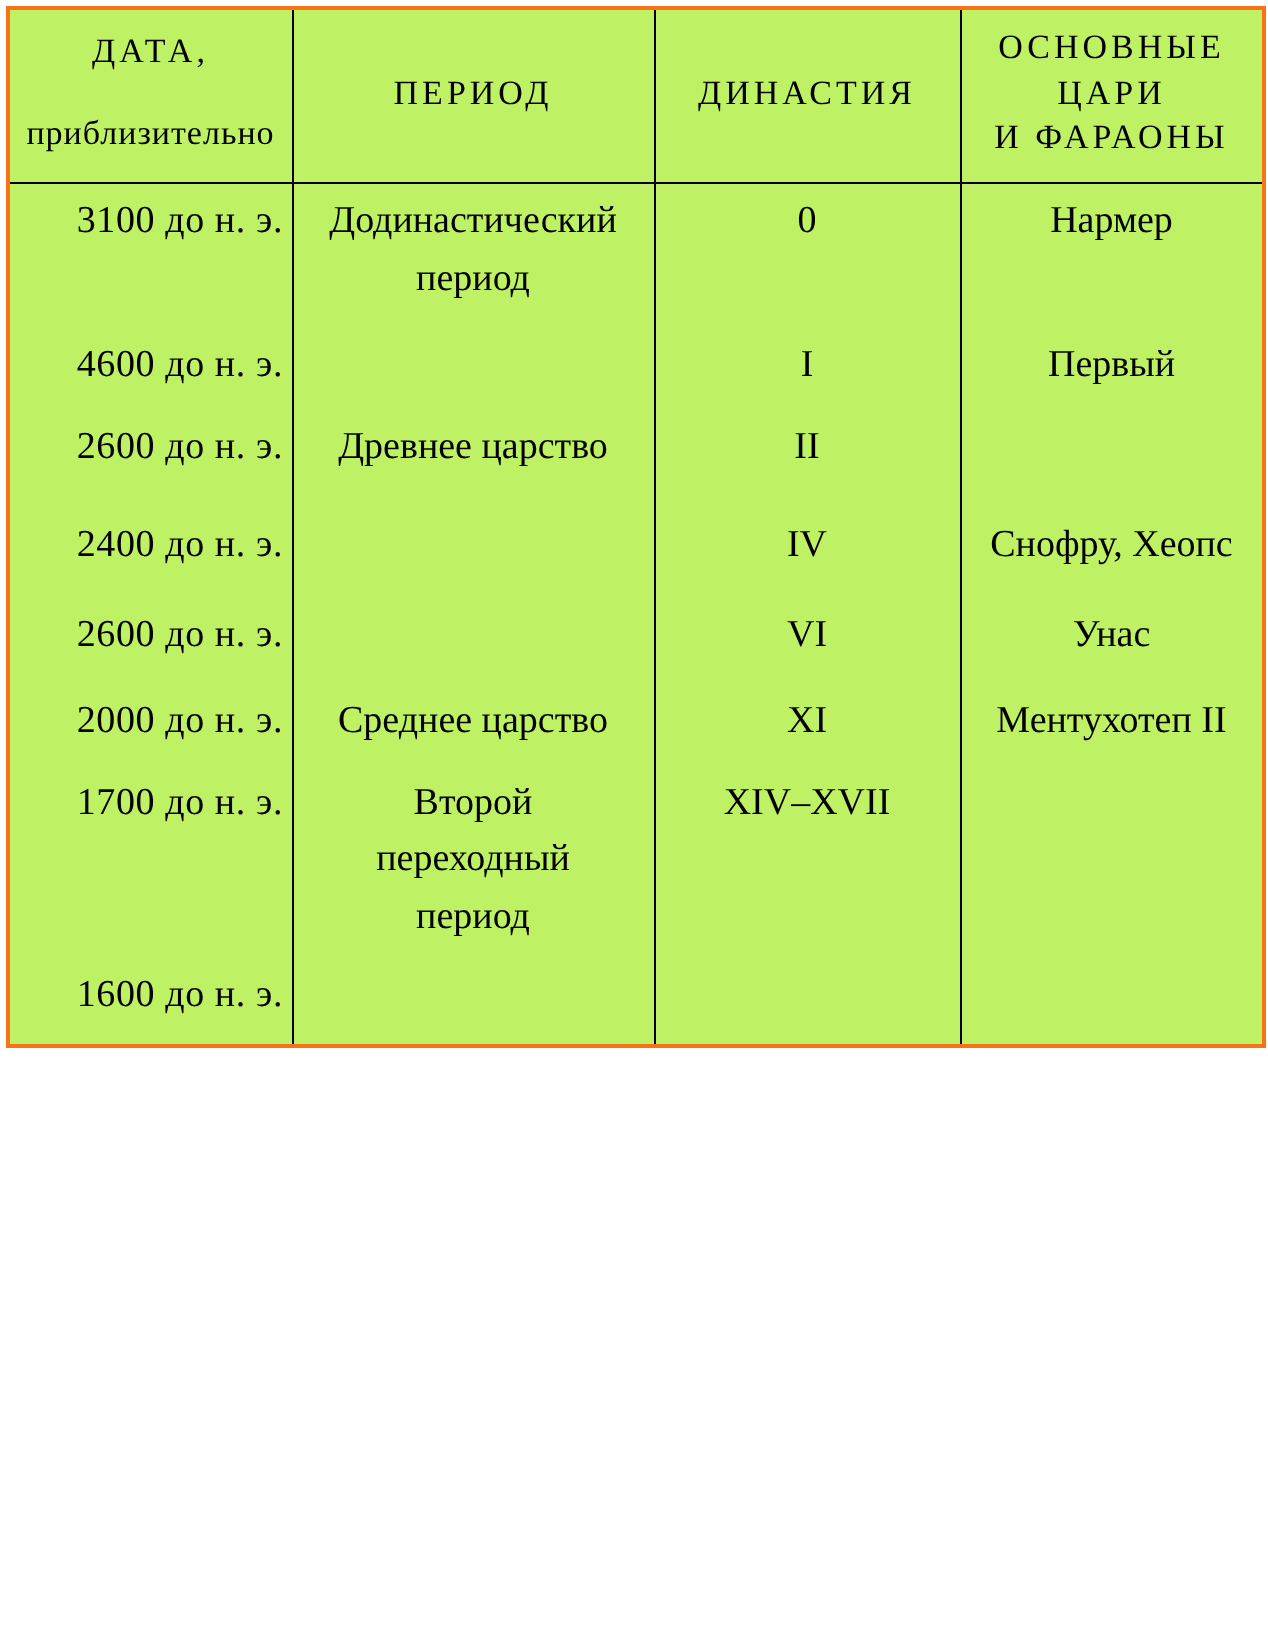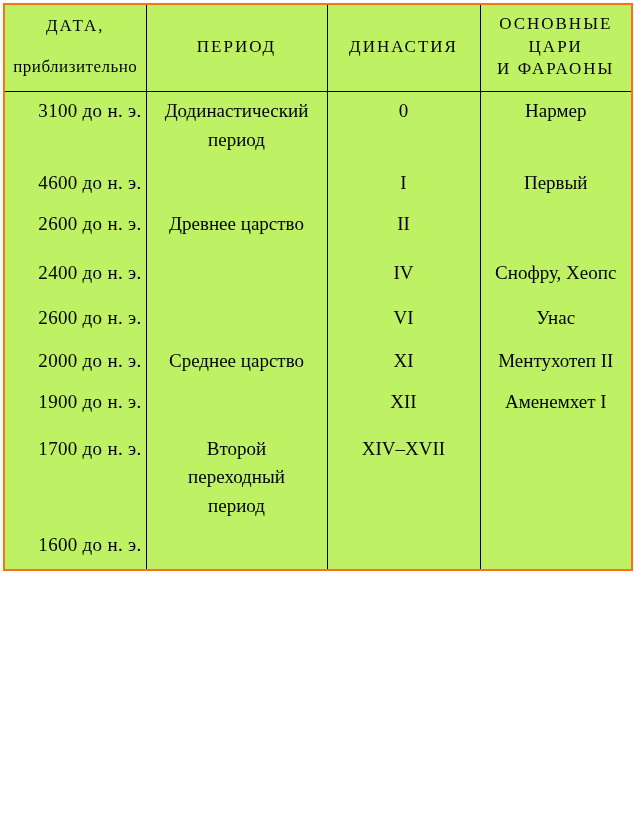--- a/index.html
+++ b/index.html
@@ -132,26 +132,20 @@
         <td></td>
         <td>VI</td>
         <td>Унас</td>
       </tr>
       <tr style="height:41px">
         <td class="date">2000 до н. э.</td>
         <td>Среднее царство</td>
         <td>XI</td>
         <td>Ментухотеп II</td>
       </tr>
-      <tr style="height:47px">
-        <td class="date">1900 до н. э.</td>
-        <td></td>
-        <td>XII</td>
-        <td>Аменемхет I</td>
-      </tr>
       <tr style="height:96px">
         <td class="date">1700 до н. э.</td>
         <td>Второй
 переходный
 период</td>
         <td>XIV–XVII</td>
         <td></td>
       </tr>
       <tr style="height:44px">
         <td class="date">1600 до н. э.</td>

